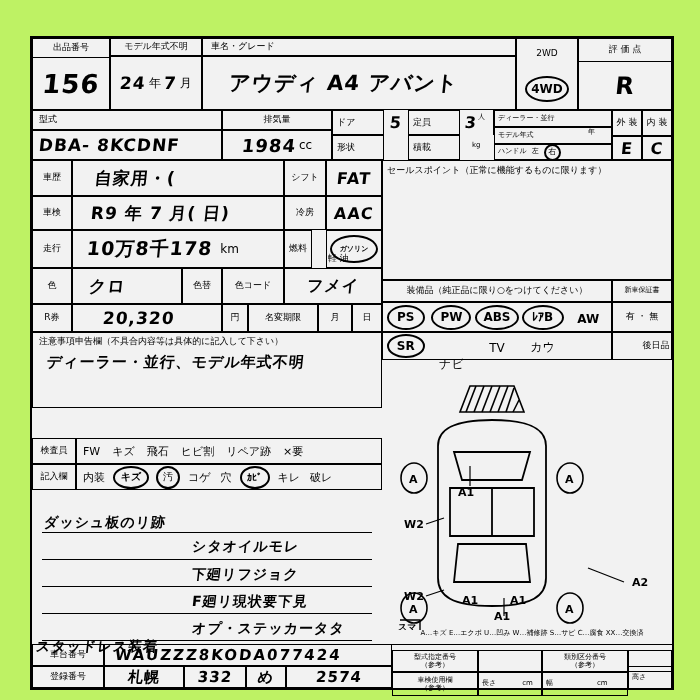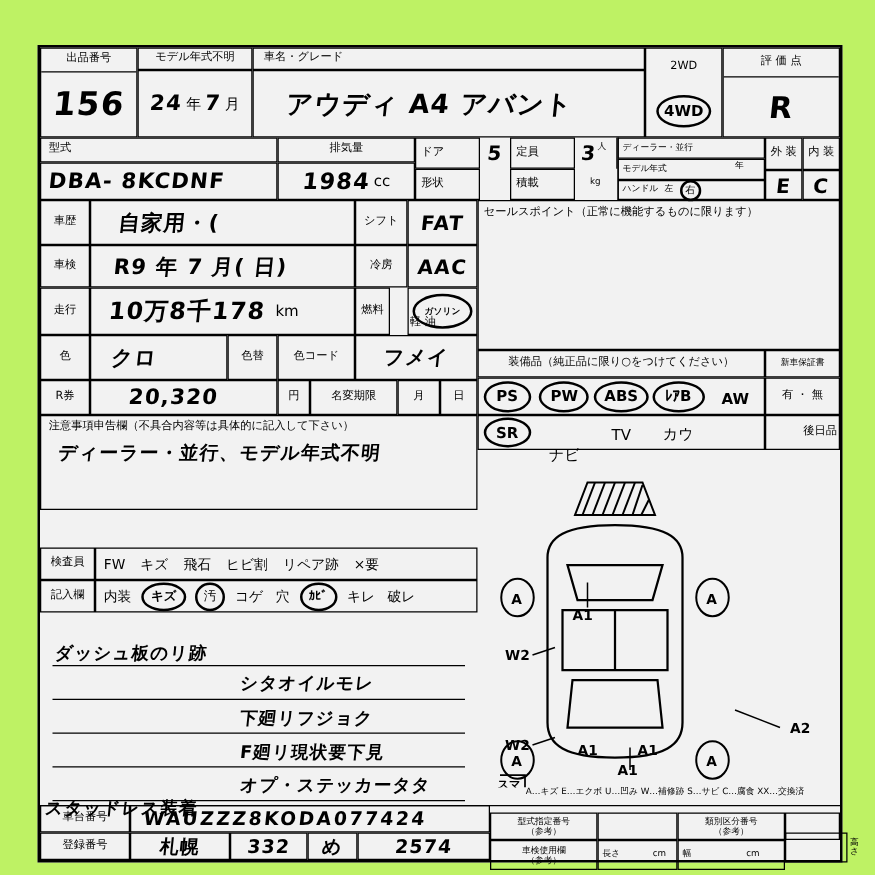--- a/index.html
+++ b/index.html
@@ -463,20 +463,20 @@
         <span>長さ</span>
         <span style="margin-left:26px;">cm</span>
       </div>
     </div>
     <div class="cell bx" style="left:510px;top:634px;width:86px;height:24px;">
       <div class="t7 lft" style="height:100%;padding-left:3px;">
         <span>幅</span>
         <span style="margin-left:44px;">cm</span>
       </div>
     </div>
-    <div class="cell bx" style="left:596px;top:628px;width:44px;height:24px;padding-left:48px;">
+    <div class="cell bx" style="left:596px;top:628px;width:44px;height:24px;">
       <div class="t7 lft" style="height:100%;padding-left:3px;">
         <span>高さ</span>
       </div>
     </div>
 
   </div>
 </div>
 
 </body></html>

